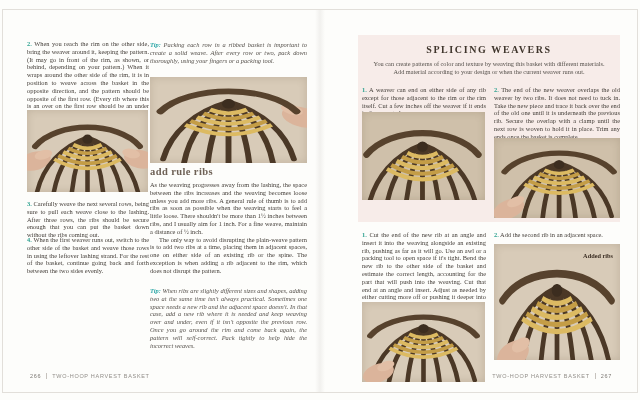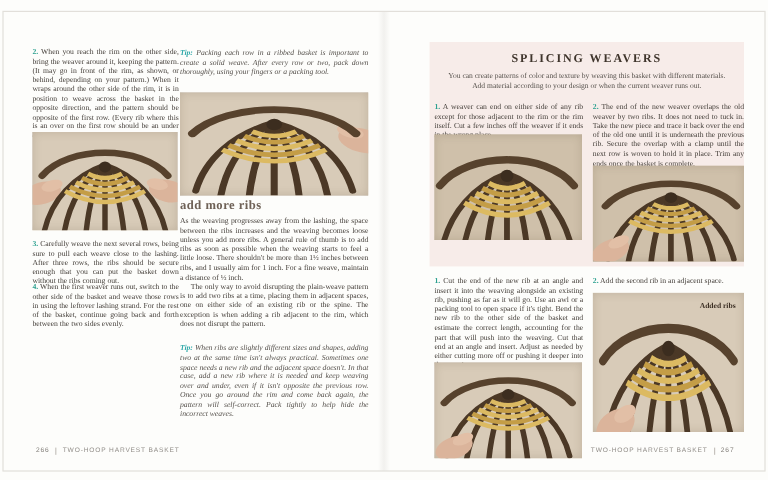--- a/index.html
+++ b/index.html
@@ -97,21 +97,21 @@
       <span>When the first weaver runs out, switch to the other side of the basket and weave those rows in using the leftover lashing strand. For the rest of the basket, continue going back and forth between the two sides evenly.</span>
     </p>
 
     <div class="photo pg-left-photo" style="left:150px;top:77px;width:157px;height:86px">
       <svg viewBox="0 0 120 90" preserveAspectRatio="none">
         <use href="#hand" transform="translate(116,42) scale(-1,1) rotate(-24)"></use>
         <use href="#basket" transform="translate(0,2)"></use>
       </svg>
     </div>
 
-    <h2 class="amr-heading abs" style="left:150px;top:166px">add more ribs</h2>
+    <h2 class="amr-heading abs" style="left:150px;top:166px">add rule ribs</h2>
 
     <div class="abs" style="left:150px;top:181px;width:157px">
       <p class="body">As the weaving progresses away from the lashing, the space between the ribs increases and the weaving becomes loose unless you add more ribs. A general rule of thumb is to add ribs as soon as possible when the weaving starts to feel a little loose. There shouldn't be more than 1½ inches between ribs, and I usually aim for 1 inch. For a fine weave, maintain a distance of ½ inch.</p>
       <p class="body para2">The only way to avoid disrupting the plain-weave pattern is to add two ribs at a time, placing them in adjacent spaces, one on either side of an existing rib or the spine. The exception is when adding a rib adjacent to the rim, which does not disrupt the pattern.</p>
     </div>
 
     <p class="tip abs" style="left:150px;top:287px;width:157px">
       <span class="tip-label">Tip:</span>
       <span>When ribs are slightly different sizes and shapes, adding two at the same time isn't always practical. Sometimes one space needs a new rib and the adjacent space doesn't. In that case, add a new rib where it is needed and keep weaving over and under, even if it isn't opposite the previous row. Once you go around the rim and come back again, the pattern will self-correct. Pack tightly to help hide the incorrect weaves.</span>
     </p>

